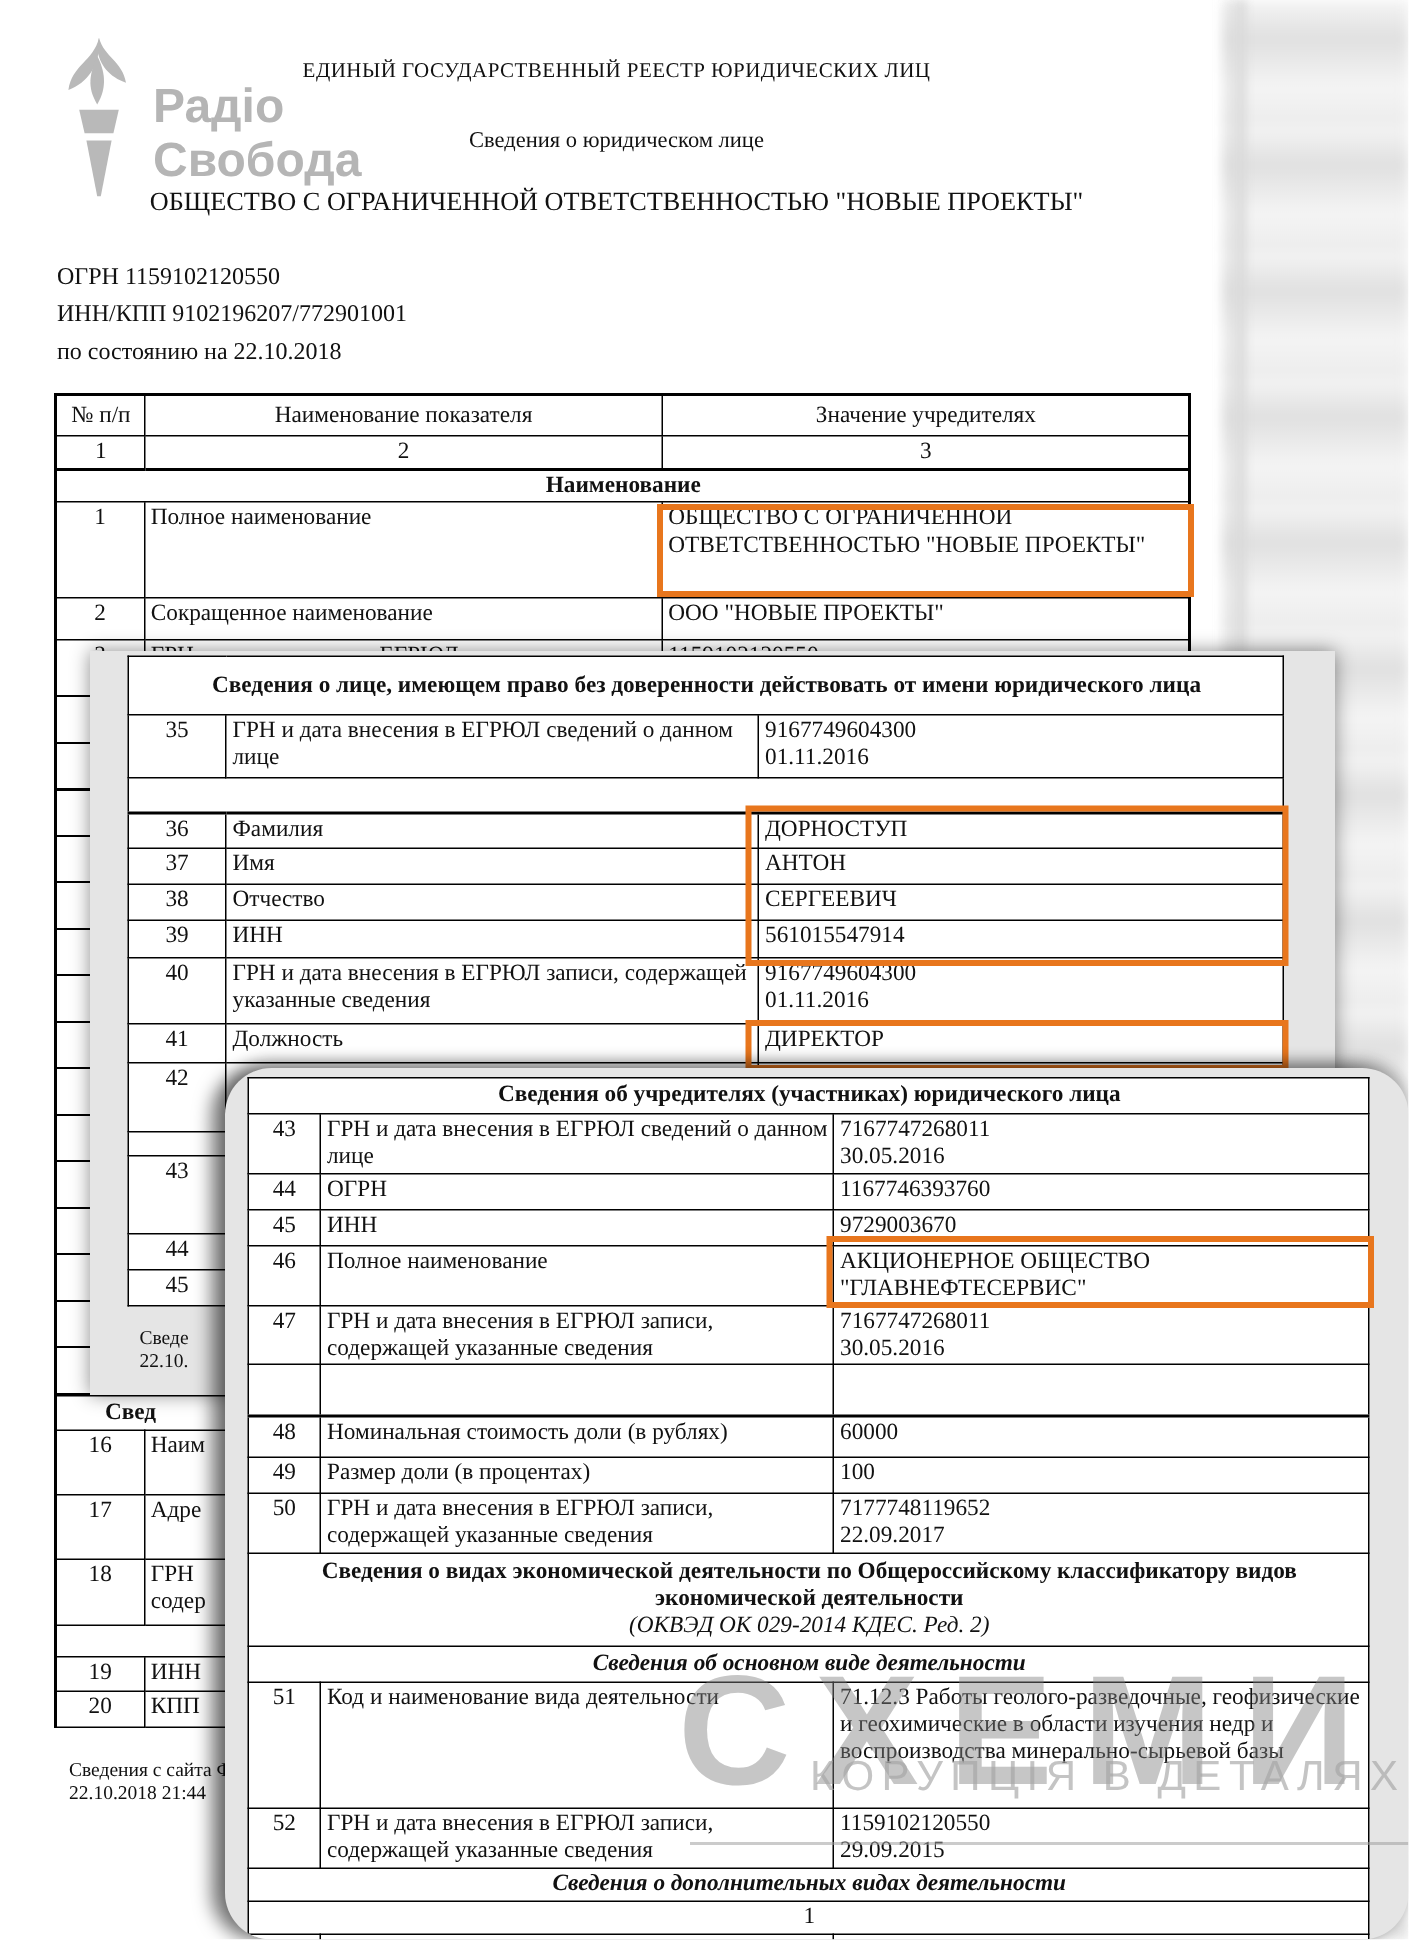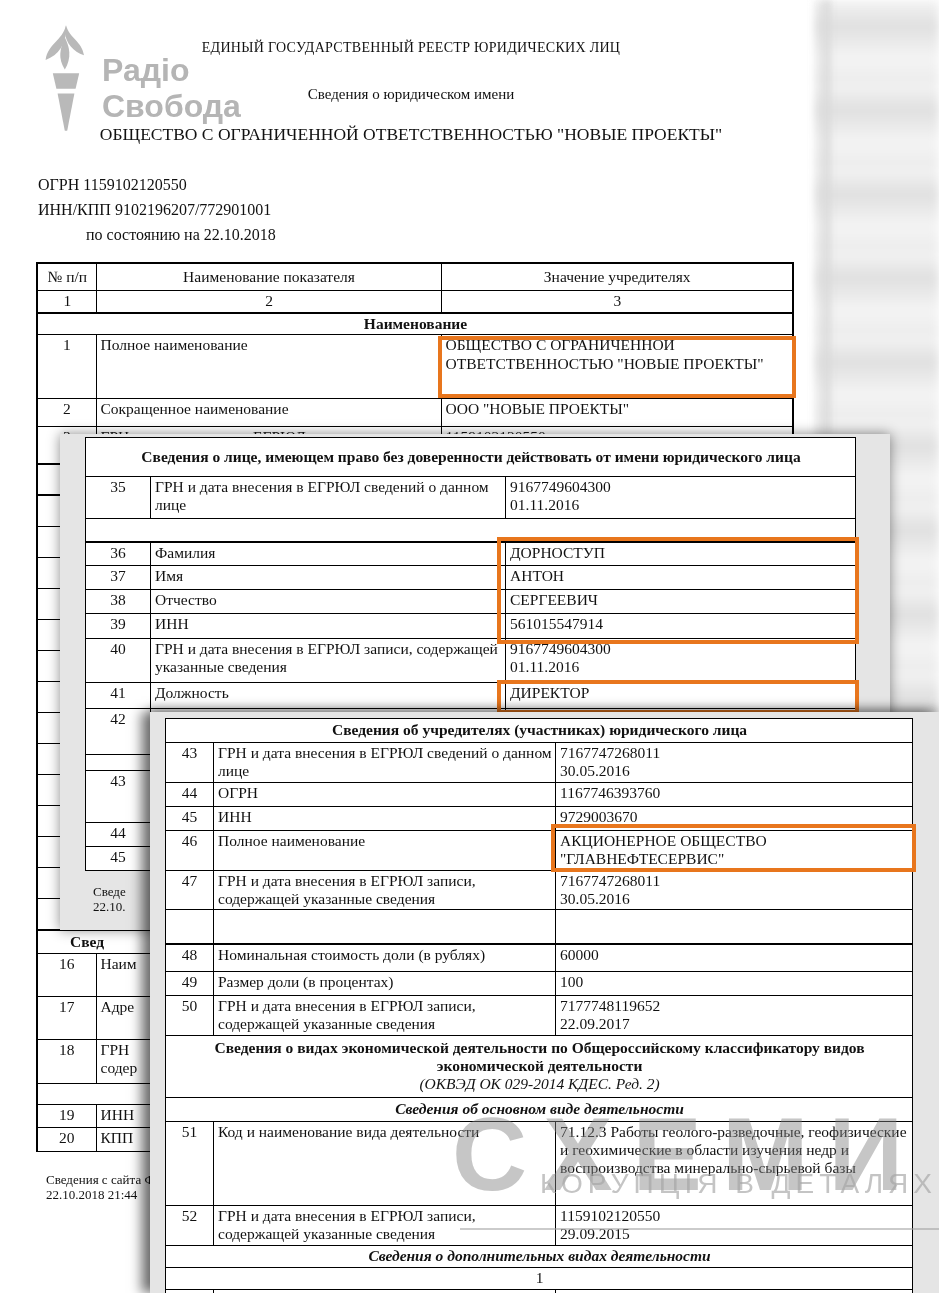--- a/index.html
+++ b/index.html
@@ -18,21 +18,21 @@
   #rs-logo .t1{position:absolute;left:72px;top:30px;font:bold 32px "Liberation Sans",sans-serif;}
   #rs-logo .t2{position:absolute;left:72px;top:66px;font:bold 32px "Liberation Sans",sans-serif;}
 
   .doc-text{position:absolute;z-index:1;}
   .ctr{width:822px;text-align:center;left:0;}
   #bg-title{top:40px;font-size:14px;letter-spacing:.3px;}
   #bg-subtitle{top:86px;font-size:15px;}
   #bg-company{top:124px;font-size:17.5px;}
   #bg-ogrn{left:38px;top:176px;font-size:16px;}
   #bg-innkpp{left:38px;top:201px;font-size:16px;}
-  #bg-asof{left:38px;top:226px;font-size:16px;margin-left:48px;}
+  #bg-asof{left:38px;top:226px;font-size:16px;}
 
   table.reg{border-collapse:collapse;table-layout:fixed;background:#fff;padding-left:17px;}
   table.reg td{border:1px solid #000;vertical-align:top;font-size:15.5px;line-height:1.18;
     padding:1px 3px 1px 4px;overflow:hidden;word-wrap:break-word;}
   table.reg td.num{text-align:center;padding:1px 0;}
   table.reg td.hdr{text-align:center;vertical-align:middle;}
   table.reg td.sect{text-align:center;font-weight:bold;vertical-align:middle;}
   .pre{white-space:pre-line;}
   .it{font-style:italic;}
 
@@ -44,21 +44,21 @@
   #bg-lower{position:absolute;left:36px;top:930px;width:404px;z-index:1;border-left:2px solid #000;}
   #bg-footer{position:absolute;left:46px;top:1172px;z-index:1;font-size:13px;line-height:15px;}
 
   .panel{position:absolute;background:#e5e5e5;}
   #panel1{left:60px;top:434px;width:830px;height:496px;z-index:3;
     box-shadow:0 0 12px rgba(0,0,0,.45);}
   #panel1 table{position:absolute;left:25px;top:3px;width:770px;}
   #p1-footer{position:absolute;left:33px;top:450px;font-size:13px;line-height:15px;}
 
   #panel2{left:150px;top:712px;width:789px;height:581px;z-index:4;overflow:hidden;
-    box-shadow:-9px 0 11px rgba(0,0,0,.5),0 -5px 9px rgba(0,0,0,.25);}
+    box-shadow:-9px 0 11px rgba(0,0,0,.5),0 -5px 9px rgba(0,0,0,.25);border-radius:31px;}
   #panel2 table{position:absolute;left:15px;top:6px;width:747px;}
 
   .hibox{position:absolute;border:4px solid #e8761d;z-index:5;pointer-events:none;}
   #hibox-1{left:438px;top:336px;width:350px;height:54px;z-index:2;}
   #hibox-2{left:437px;top:103px;width:354px;height:99px;}
   #hibox-3{left:437px;top:246px;width:354px;height:26px;}
   #hibox-4{left:401px;top:112px;width:357px;height:40px;}
 
   
   #wm-schemi{position:absolute;left:452px;top:1100px;width:487px;z-index:6;
@@ -86,21 +86,21 @@
         <path d="M29 12 C25 22 23 29 29 39 C35 29 33 20 29 12 Z"></path>
         <path d="M19 42 L41 42 L38 55 L22 55 Z"></path>
         <path d="M23 59 L37 59 L31 90 L29 90 Z"></path>
       </g>
     </svg>
     <div class="t1">Радіо</div>
     <div class="t2">Свобода</div>
   </div>
 
   <div class="doc-text ctr" id="bg-title">ЕДИНЫЙ ГОСУДАРСТВЕННЫЙ РЕЕСТР ЮРИДИЧЕСКИХ ЛИЦ</div>
-  <div class="doc-text ctr" id="bg-subtitle">Сведения о юридическом имени</div>
+  <div class="doc-text ctr" id="bg-subtitle">Сведения о юридическом лице</div>
   <div class="doc-text ctr" id="bg-company">ОБЩЕСТВО С ОГРАНИЧЕННОЙ ОТВЕТСТВЕННОСТЬЮ "НОВЫЕ ПРОЕКТЫ"</div>
   <div class="doc-text" id="bg-ogrn">ОГРН 1159102120550</div>
   <div class="doc-text" id="bg-innkpp">ИНН/КПП 9102196207/772901001</div>
   <div class="doc-text" id="bg-asof">по состоянию на 22.10.2018</div>
 
   <table class="reg" id="bg-table">
     <colgroup>
         <col style="width:59px">
         <col style="width:345px">
         <col style="width:352px">

